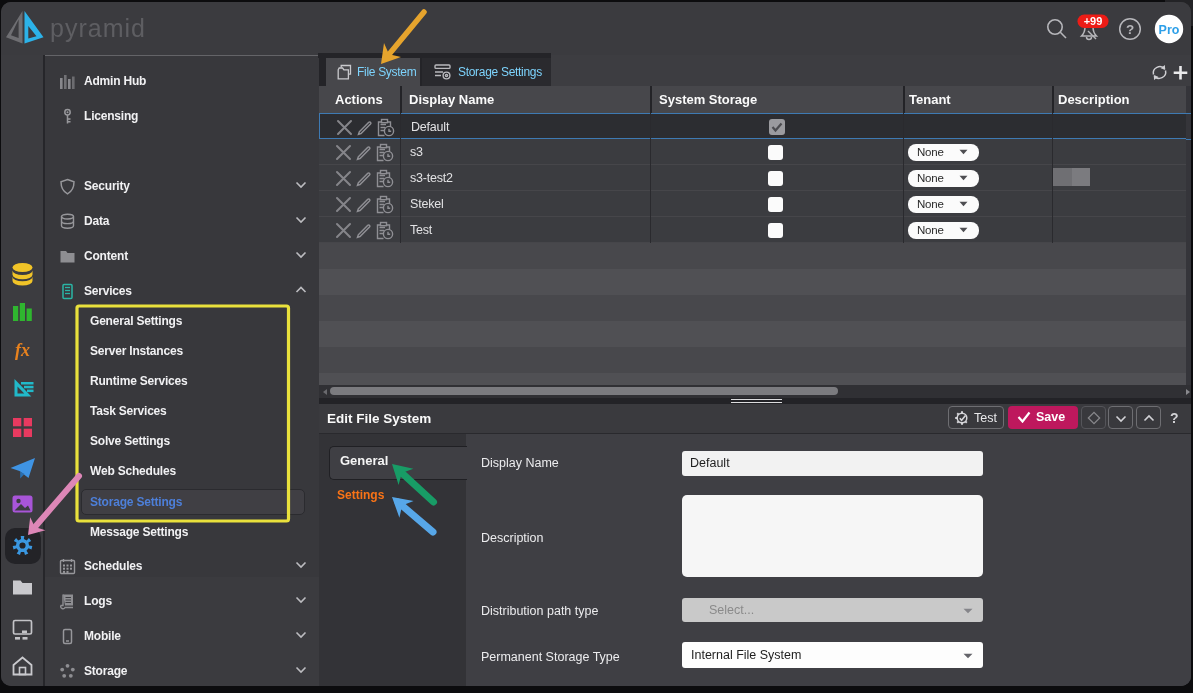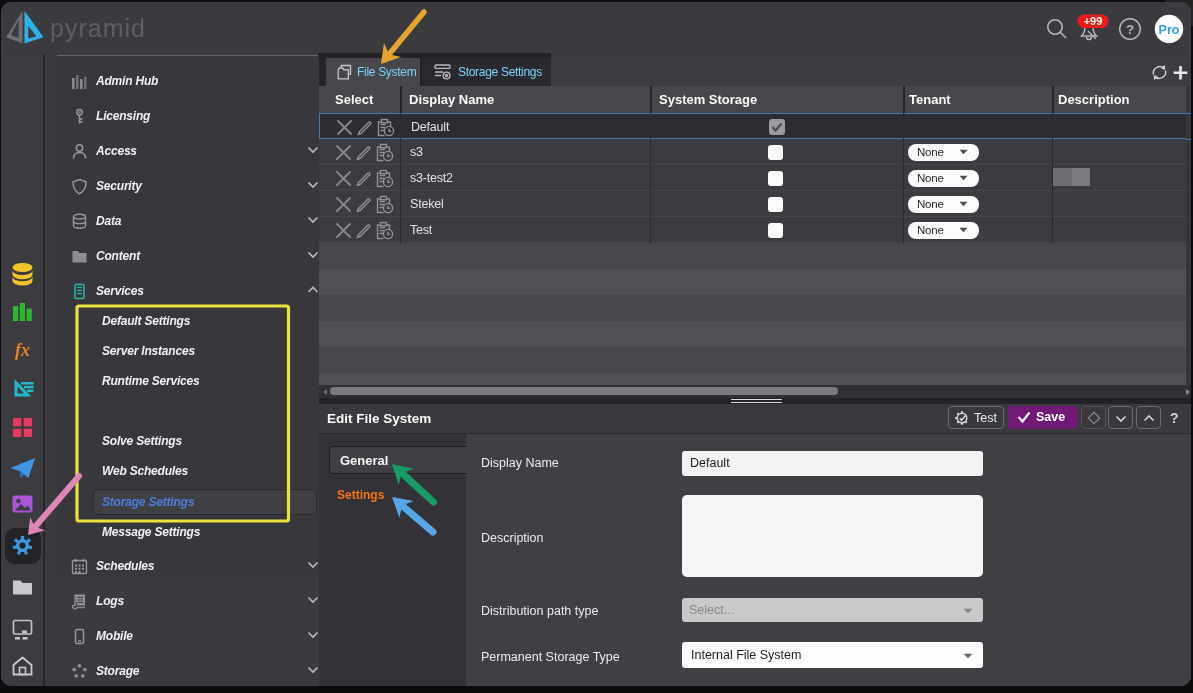--- a/index.html
+++ b/index.html
@@ -9,22 +9,22 @@
   #app { position:absolute; left:1px; top:2px; width:1190px; height:684px;
     border-radius:10px; background:#3b3b3f; overflow:hidden; }
   
   #topbar { position:absolute; left:0; top:0; width:100%; height:53px; background:#3b3b3f; }
   #logotext { position:absolute; left:49px; top:12px; font-size:25px; color:#5e5e62;
     letter-spacing:1px; font-weight:500; }
   
   #rail { position:absolute; left:0; top:53px; width:43px; height:631px; background:#3c3c40; }
   #railline { position:absolute; left:42px; top:53px; width:2px; height:631px; background:#26262a; }
   
-  #nav { position:absolute; left:56px; top:53px; width:275px; height:522px; background:#38383c;
-    border-top:1px solid #646468; border-right:1px solid #616165;font-style:italic; }
+  #nav { position:absolute; left:44px; top:53px; width:275px; height:522px; background:#38383c;
+    border-top:1px solid #646468; border-right:1px solid #616165; }
   .navitem { position:absolute; left:0; width:100%; height:26px; color:#f1f1f3;
     font-size:12px; font-weight:700; letter-spacing:-0.2px; line-height:26px; }
   .navitem .lbl { position:absolute; left:39px; top:0; }
   .navitem .ico { position:absolute; left:14px; top:5px; width:17px; height:17px; }
   .navitem .chev { position:absolute; left:250px; top:8px; }
   .subitem { position:absolute; left:0; width:100%; height:26px; color:#f1f1f3;
     font-size:12px; font-weight:700; letter-spacing:-0.2px; line-height:26px; }
   .subitem .lbl { position:absolute; left:45px; top:0; }
   #storsel { position:absolute; left:36px; top:433px; width:224px; height:26px;
     background:#403f44; border:1px solid #2b2b2f; border-radius:5px; }
@@ -48,21 +48,21 @@
   
   #hscroll { position:absolute; left:0; top:330px; width:872px; height:13px; background:#303034; }
   #hthumb { position:absolute; left:11px; top:332px; width:508px; height:8px; border-radius:4px; background:#7b7b7f; }
   #gap2 { position:absolute; left:0; top:343px; width:872px; height:6px; background:#232327; }
   
   #editbar { position:absolute; left:0; top:349px; width:872px; height:30px; background:#3a3a3e;
     border-bottom:1px solid #29292d; }
   #editbar .ttl { position:absolute; left:8px; top:7px; font-size:13.5px; font-weight:700; color:#fafafa; }
   #subnav { position:absolute; left:0; top:379px; width:147px; height:252px; background:#333337; }
   #form { position:absolute; left:147px; top:379px; width:725px; height:252px; background:#3f3f44; }
-  #gentab { position:absolute; left:10px; top:391px; width:138px; height:28px; background:#3f3f44;
+  #gentab { position:absolute; left:10px; top:391px; width:138px; height:34px; background:#3f3f44;
     border:1px solid #202024; border-right:none; border-radius:5px 0 0 5px; }
   #gentab span { position:absolute; left:10px; top:6px; font-size:13px; font-weight:700; color:#f5f5f5; }
   #settingslbl { position:absolute; left:18px; top:433px; font-size:12px; font-weight:700; color:#f97316; }
   .flabel { position:absolute; left:162px; color:#ececee; font-size:12.5px; }
   .pill { position:absolute; left:589px; top:4.5px; width:71px; height:17px; background:#fbfbfb;
     border-radius:8px; line-height:17px; }
   .pill span { position:absolute; left:9px; top:0; font-size:11.5px; color:#2a2a2a;text-align:right; }
   .pill svg { position:absolute; left:51px; top:5.5px; }
   .btn { position:absolute; height:23px; border-radius:4px; }
   .sbtn { position:absolute; width:25px; height:23px; border-radius:4px; border:1px solid #6e6e72; background:#39393d; }
@@ -171,32 +171,20 @@
           <g stroke="#97979b" fill="none" stroke-width="1.5">
             <circle cx="8.5" cy="4.2" r="2.7"></circle>
             <line x1="8.5" y1="7" x2="8.5" y2="15.5"></line>
             <line x1="8.5" y1="11" x2="11.5" y2="11"></line>
             <line x1="8.5" y1="13.8" x2="11.5" y2="13.8"></line>
           </g>
           <circle cx="8.5" cy="4.2" r="1" fill="#97979b"></circle>
         </svg>
         <span class="lbl">Licensing</span>
       </div>
-    <div class="navitem" style="top:82px">
-        <svg class="ico" viewBox="0 0 17 17">
-          <g stroke="#97979b" fill="none" stroke-width="1.5">
-            <circle cx="8.5" cy="5" r="3.2"></circle>
-            <path d="M2.5 15.5 c0 -4 2.5 -6 6 -6 c3.5 0 6 2 6 6"></path>
-          </g>
-        </svg>
-        <span class="lbl">Access</span>
-        <svg class="chev" width="12" height="8" viewBox="0 0 12 8">
-          <path d="M1.5 1.5 L6 6 L10.5 1.5" fill="none" stroke="#bcbcc0" stroke-width="1.6"></path>
-        </svg>
-      </div>
     <div class="navitem" style="top:117px">
         <svg class="ico" viewBox="0 0 17 17">
           <path d="M8.5 1.5 L15 3.8 C15 9 13 13.5 8.5 15.8 C4 13.5 2 9 2 3.8 Z" fill="none" stroke="#97979b" stroke-width="1.5"></path>
         </svg>
         <span class="lbl">Security</span>
         <svg class="chev" width="12" height="8" viewBox="0 0 12 8">
           <path d="M1.5 1.5 L6 6 L10.5 1.5" fill="none" stroke="#bcbcc0" stroke-width="1.6"></path>
         </svg>
       </div>
     <div class="navitem" style="top:152px">
@@ -230,27 +218,30 @@
             <line x1="6" y1="10.5" x2="11" y2="10.5"></line>
           </g>
         </svg>
         <span class="lbl">Services</span>
         <svg class="chev" width="12" height="8" viewBox="0 0 12 8">
           <path d="M1.5 6 L6 1.5 L10.5 6" fill="none" stroke="#bcbcc0" stroke-width="1.6"></path>
         </svg>
       </div>
     <div id="storsel"></div>
     <div class="subitem" style="top:252px">
-        <span class="lbl">Default Settings</span>
+        <span class="lbl">General Settings</span>
       </div>
     <div class="subitem" style="top:282px">
         <span class="lbl">Server Instances</span>
       </div>
     <div class="subitem" style="top:312px">
         <span class="lbl">Runtime Services</span>
+      </div>
+    <div class="subitem" style="top:342px">
+        <span class="lbl">Task Services</span>
       </div>
     <div class="subitem" style="top:372px">
         <span class="lbl">Solve Settings</span>
       </div>
     <div class="subitem" style="top:402px">
         <span class="lbl">Web Schedules</span>
       </div>
     <div class="subitem" style="top:433px;color:#4d7fd9">
         <span class="lbl">Storage Settings</span>
       </div>
@@ -371,21 +362,21 @@
         <path d="M15.5 6.5 a6.3 6.3 0 0 1 -11.2 5.2"></path>
       </g>
       <path d="M14.9 1 l0.3 4.8 -4.5 -1.5 Z" fill="#cfcfd3"></path>
       <path d="M4.1 16 l-0.3 -4.8 4.5 1.5 Z" fill="#cfcfd3"></path>
       <g stroke="#eaeaec" stroke-width="2.6">
           <line x1="30.5" y1="2" x2="30.5" y2="15.5"></line>
           <line x1="23.7" y1="8.7" x2="37.3" y2="8.7"></line>
         </g>
     </svg>
     <div id="thead">
-      <span class="abs" style="left:16px">Select</span>
+      <span class="abs" style="left:16px">Actions</span>
       <span class="abs" style="left:90px">Display Name</span>
       <span class="abs" style="left:340px">System Storage</span>
       <span class="abs" style="left:590px">Tenant</span>
       <span class="abs" style="left:739px">Description</span>
     </div>
     <div class="hsep" style="left:81px"></div>
     <div class="hsep" style="left:331px"></div>
     <div class="hsep" style="left:584px"></div>
     <div class="hsep" style="left:733px"></div>
     <div class="row sel" style="top:58px">
@@ -488,21 +479,21 @@
             <line x1="8" y1="13" x2="8" y2="14.8"></line>
             <line x1="1.2" y1="8" x2="3" y2="8"></line>
             <line x1="3.2" y1="3.2" x2="4.4" y2="4.4"></line>
             <line x1="11.6" y1="11.6" x2="12.8" y2="12.8"></line>
             <line x1="3.2" y1="12.8" x2="4.4" y2="11.6"></line>
           </g>
         <path d="M5.8 8.2 l1.8 2 L11.5 5.5" fill="none" stroke="#d6d6da" stroke-width="1.6"></path>
       </svg>
       <span class="abs" style="left:25px;top:4px;font-size:12.5px;color:#e9e9eb">Test</span>
     </div>
-    <div class="btn" style="left:689px;top:351px;width:70px;background:#701a75">
+    <div class="btn" style="left:689px;top:351px;width:70px;background:#be185d">
       <svg class="abs" style="left:9px;top:5px" width="14" height="12" viewBox="0 0 14 12">
           <path d="M1.5 6 l4 4.5 L12.5 1.5" fill="none" stroke="#fff" stroke-width="2.2"></path>
         </svg>
       <span class="abs" style="left:28px;top:4px;font-size:12.5px;font-weight:700;color:#fff">Save</span>
     </div>
     <div class="sbtn" style="left:762px;top:351px;border-color:#55555a">
       <svg class="abs" style="left:5px;top:4px" width="14" height="14" viewBox="0 0 14 14">
           <rect x="3" y="3" width="8" height="8" fill="none" stroke="#87878b" stroke-width="1.3" transform="rotate(45 7 7)"></rect>
         </svg>
     </div>
@@ -522,21 +513,21 @@
     <div id="gentab">
         <span>General</span>
       </div>
     <span id="settingslbl" class="abs">Settings</span>
     <span class="flabel" style="top:401px">Display Name</span>
     <span class="flabel" style="top:476px">Description</span>
     <span class="flabel" style="top:549px">Distribution path type</span>
     <span class="flabel" style="top:595px">Permanent Storage Type</span>
     <div class="abs" style="left:363px;top:396px;width:301px;height:25px;background:#f2f2f2;border-radius:3px;font-size:12.5px;color:#1e1e1e;line-height:25px"><span style="margin-left:8px">Default</span></div>
     <div class="abs" style="left:363px;top:440px;width:301px;height:82px;background:#f6f6f6;border-radius:5px"></div>
-    <div class="abs" style="left:363px;top:543px;width:301px;height:24px;background:#c9c9c9;border-radius:3px;font-size:12.5px;color:#8a8a8a;line-height:24px"><span style="margin-left:7px">Select...</span>
+    <div class="abs" style="left:363px;top:543px;width:301px;height:24px;background:#c9c9c9;border-radius:3px;font-size:12.5px;color:#8a8a8a;line-height:24px"><span style="margin-left:27px">Select...</span>
       <svg class="abs" style="left:281px;top:10px" width="10" height="6" viewBox="0 0 10 6">
           <path d="M0.5 0.7 L5 5.3 L9.5 0.7 Z" fill="#85858a"></path>
         </svg>
     </div>
     <div class="abs" style="left:363px;top:587px;width:301px;height:26px;background:#fdfdfd;border-radius:3px;font-size:12.5px;color:#1e1e1e;line-height:26px"><span style="margin-left:9px">Internal File System</span>
       <svg class="abs" style="left:281px;top:11px" width="10" height="6" viewBox="0 0 10 6">
           <path d="M0.5 0.7 L5 5.3 L9.5 0.7 Z" fill="#64646a"></path>
         </svg>
     </div>
   </div>

